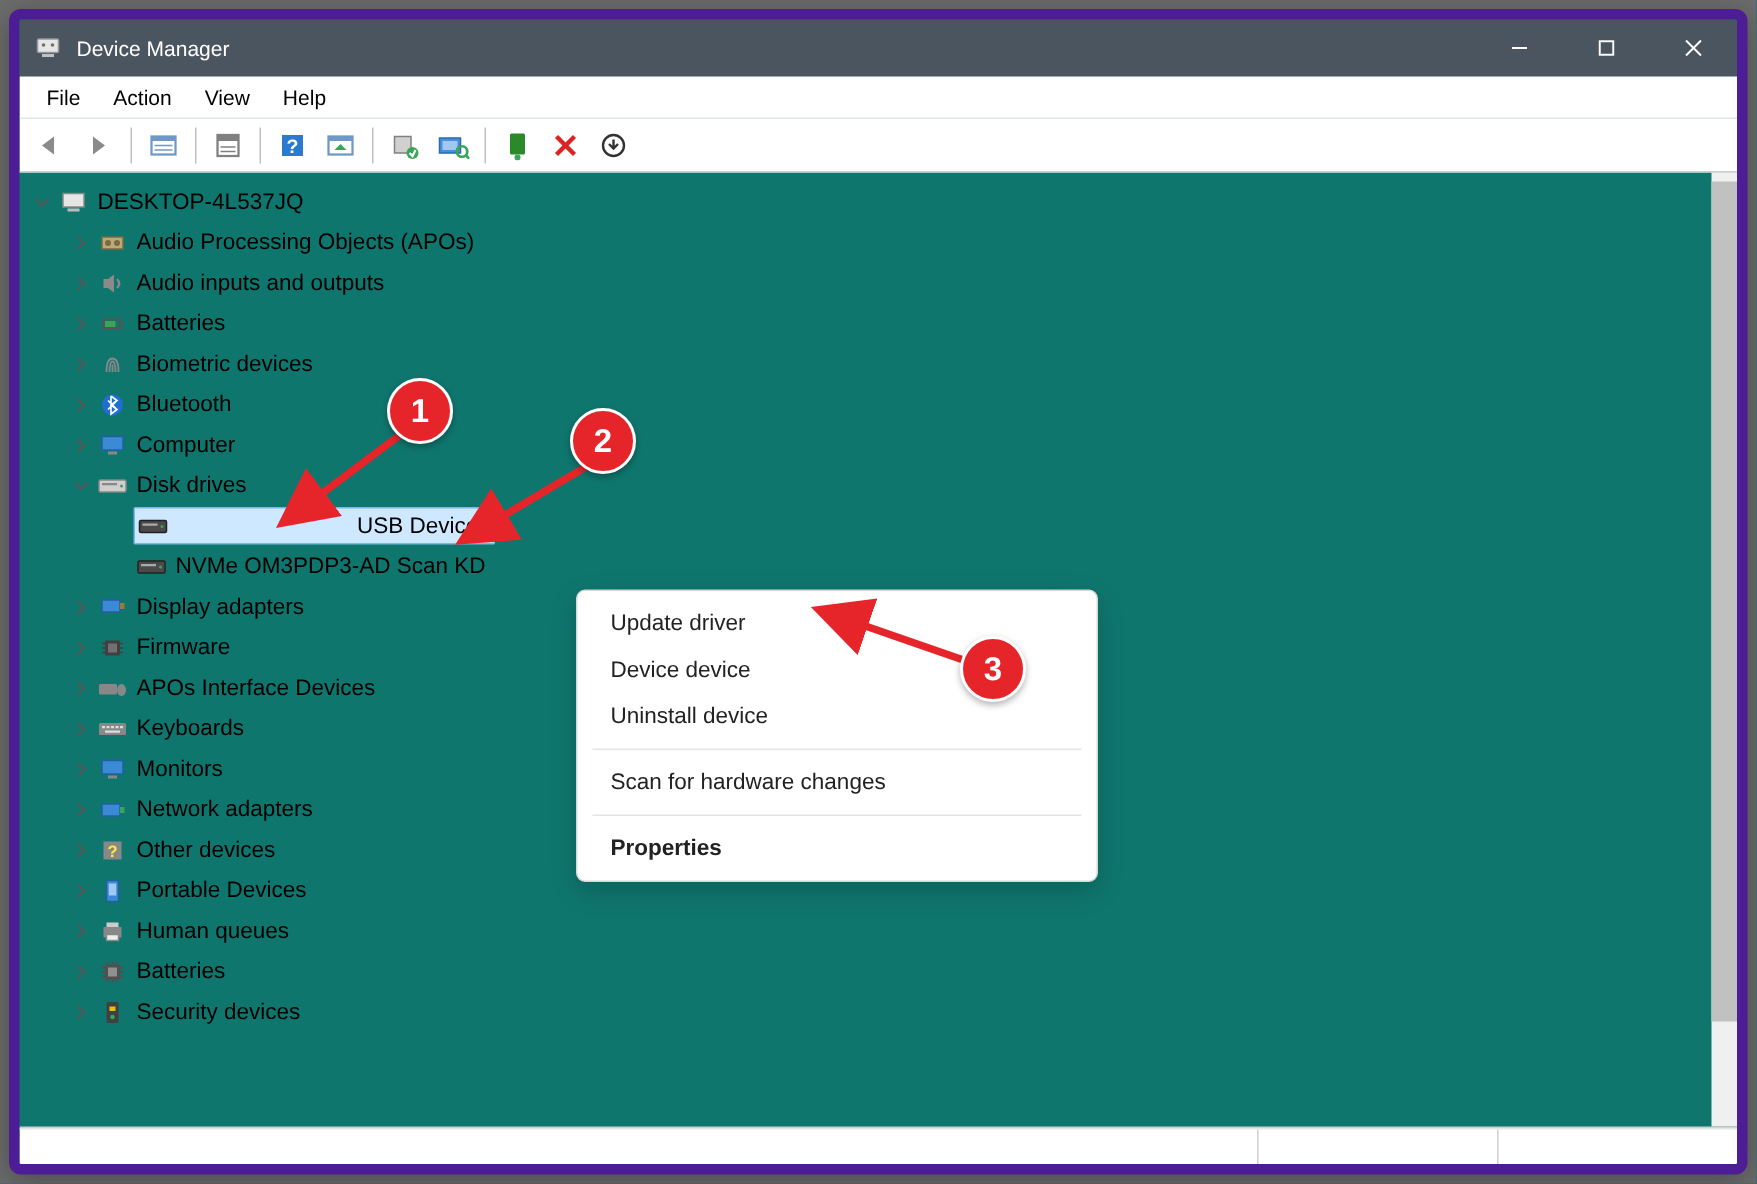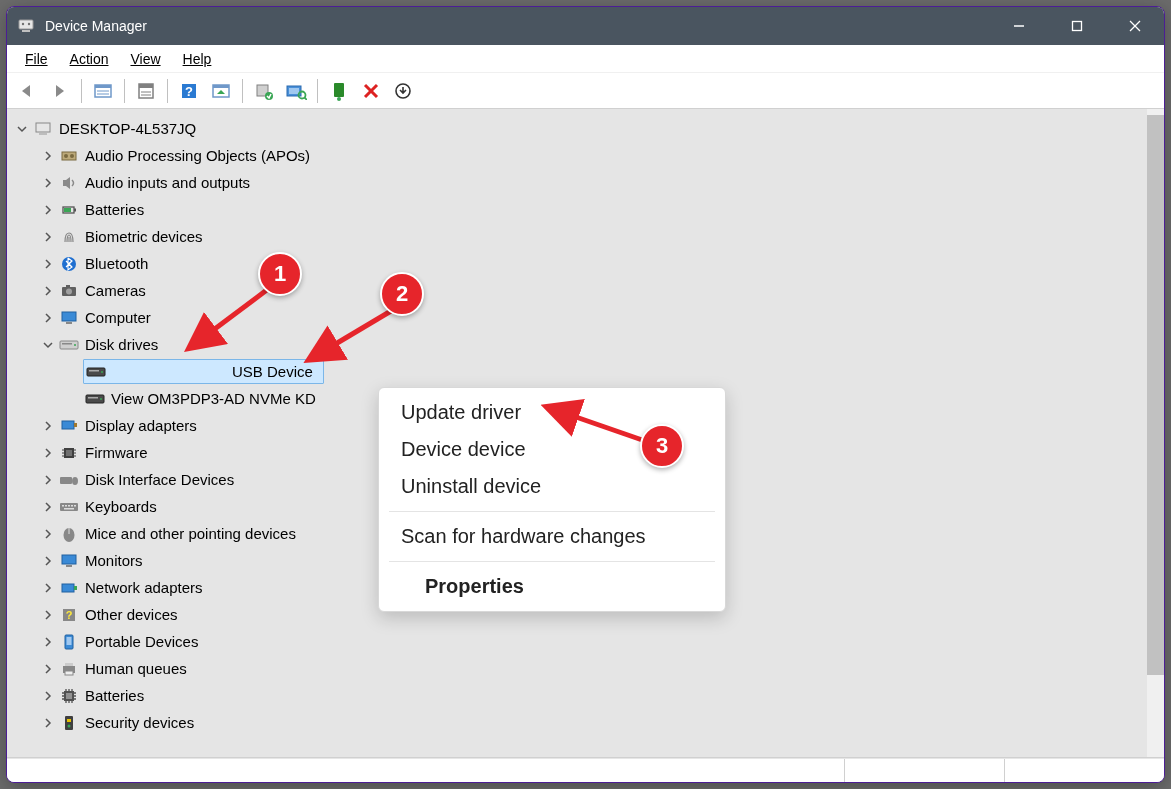--- a/index.html
+++ b/index.html
@@ -25,22 +25,22 @@
     font-family: "Segoe UI", Tahoma, sans-serif;
     background: #6c6c6c;
     width: 1171px;
     height: 789px;
     position: relative;
     overflow: hidden;
   }
   .window {
     position: absolute;
     left: 6px; top: 6px; right: 6px; bottom: 6px;
-    background: #e5e5e5;
-    border: 1px solid #4c1d95;
+    background: #0f766e;
+    border: 7px solid #4c1d95;
     border-radius: 8px;
     overflow: hidden;
     display: flex;
     flex-direction: column;
     box-shadow: 0 4px 20px rgba(0,0,0,0.3);
   }
   
   .titlebar {
     height: 38px;
     background: var(--titlebar-bg);
@@ -67,21 +67,21 @@
   .menubar {
     height: 28px;
     display: flex;
     align-items: center;
     gap: 2px;
     padding: 0 8px;
     font-size: 14px;
     background: #fff;
     border-bottom: 1px solid #f0f0f0;
   }
-  .menu-item { padding: 2px 10px; text-decoration: underline; }
+  .menu-item { padding: 2px 10px; }
   
   .toolbar {
     height: 36px;
     display: flex;
     align-items: center;
     padding: 0 6px;
     gap: 2px;
     border-bottom: 1px solid var(--menu-border);
     background: #fff;
   }
@@ -165,26 +165,26 @@
   }
   .statusbar .cell:first-child { flex:1; border-left:none; }
   
   .context-menu {
     position: absolute;
     background: var(--context-bg);
     border: 1px solid var(--context-border);
     box-shadow: 0 6px 18px rgba(0,0,0,0.18);
     border-radius: 6px;
     padding: 6px 0;
-    font-size: 20px;
+    font-size: 15px;
     color: #222;
     width: 348px;
   }
   .ctx-item { padding: 7px 22px; }
-  .ctx-item.bold { font-weight: 700; margin-left: 24px; }
+  .ctx-item.bold { font-weight: 700; }
   .ctx-sep { height:1px; background:#e4e4e4; margin: 6px 10px; }
   
   .badge {
     position: absolute;
     width: 44px; height: 44px; border-radius: 50%;
     background: var(--badge-bg);
     color: #fff; font-weight: 700; font-size: 22px;
     display: inline-flex; align-items: center; justify-content: center;
     box-shadow: 0 2px 5px rgba(0,0,0,0.3);
     z-index: 40;
@@ -403,35 +403,20 @@
             </span>
           <span class="cat-icon">
               <svg width="18" height="18" viewBox="0 0 18 18">
                 <circle cx="9" cy="9" r="7" fill="#1f6fd0"></circle>
                 <path d="M8 3 L12 6 L8 9 L12 12 L8 15 V3 M6 6 L12 12 M6 12 L12 6" stroke="#fff" stroke-width="1.1" fill="none"></path>
               </svg>
             </span>
           <span class="label">Bluetooth</span>
         </div>
 
-        <div class="row indent1">
-          <span class="caret">
-              <svg width="10" height="10" viewBox="0 0 10 10">
-                <path d="M3 1 L7 5 L3 9" stroke="#555" stroke-width="1.5" fill="none"></path>
-              </svg>
-            </span>
-          <span class="cat-icon">
-              <svg width="18" height="18" viewBox="0 0 18 18">
-                <rect x="2" y="5" width="14" height="9" rx="1" fill="#606060"></rect>
-                <circle cx="9" cy="9.5" r="3" fill="#a0a0a0"></circle>
-                <rect x="6" y="3" width="4" height="2" fill="#606060"></rect>
-              </svg>
-            </span>
-          <span class="label">Cameras</span>
-        </div>
 
         <div class="row indent1">
           <span class="caret">
               <svg width="10" height="10" viewBox="0 0 10 10">
                 <path d="M3 1 L7 5 L3 9" stroke="#555" stroke-width="1.5" fill="none"></path>
               </svg>
             </span>
           <span class="cat-icon">
               <svg width="18" height="18" viewBox="0 0 18 18">
                 <rect x="2" y="3" width="14" height="9" fill="#3a8ad6" stroke="#2060a0"></rect>
@@ -472,21 +457,21 @@
         </div>
         <div class="row indent2">
           <span class="caret blank"></span>
           <span class="dev-icon">
               <svg width="20" height="14" viewBox="0 0 20 14">
                 <rect x="1" y="3" width="18" height="8" rx="1" fill="#4a4a4a" stroke="#222"></rect>
                 <rect x="3" y="5" width="10" height="1.5" fill="#aaa"></rect>
                 <circle cx="16" cy="7" r="1" fill="#3aa655"></circle>
               </svg>
             </span>
-          <span class="label">View OM3PDP3-AD NVMe KD</span>
+          <span class="label">NVMe OM3PDP3-AD Scan KD</span>
         </div>
 
         <div class="row indent1">
           <span class="caret">
               <svg width="10" height="10" viewBox="0 0 10 10">
                 <path d="M3 1 L7 5 L3 9" stroke="#555" stroke-width="1.5" fill="none"></path>
               </svg>
             </span>
           <span class="cat-icon">
               <svg width="18" height="18" viewBox="0 0 18 18">
@@ -523,21 +508,21 @@
               <svg width="10" height="10" viewBox="0 0 10 10">
                 <path d="M3 1 L7 5 L3 9" stroke="#555" stroke-width="1.5" fill="none"></path>
               </svg>
             </span>
           <span class="cat-icon">
               <svg width="20" height="16" viewBox="0 0 20 16">
                 <rect x="1" y="5" width="12" height="7" fill="#888" rx="1"></rect>
                 <ellipse cx="16" cy="9" rx="3" ry="4" fill="#888"></ellipse>
               </svg>
             </span>
-          <span class="label">Disk Interface Devices</span>
+          <span class="label">APOs Interface Devices</span>
         </div>
 
         <div class="row indent1">
           <span class="caret">
               <svg width="10" height="10" viewBox="0 0 10 10">
                 <path d="M3 1 L7 5 L3 9" stroke="#555" stroke-width="1.5" fill="none"></path>
               </svg>
             </span>
           <span class="cat-icon">
               <svg width="20" height="14" viewBox="0 0 20 14">
@@ -546,34 +531,20 @@
                 <rect x="6" y="5" width="2" height="1.5" fill="#ddd"></rect>
                 <rect x="9" y="5" width="2" height="1.5" fill="#ddd"></rect>
                 <rect x="12" y="5" width="2" height="1.5" fill="#ddd"></rect>
                 <rect x="15" y="5" width="2" height="1.5" fill="#ddd"></rect>
                 <rect x="5" y="8" width="10" height="1.5" fill="#ddd"></rect>
               </svg>
             </span>
           <span class="label">Keyboards</span>
         </div>
 
-        <div class="row indent1">
-          <span class="caret">
-              <svg width="10" height="10" viewBox="0 0 10 10">
-                <path d="M3 1 L7 5 L3 9" stroke="#555" stroke-width="1.5" fill="none"></path>
-              </svg>
-            </span>
-          <span class="cat-icon">
-              <svg width="14" height="18" viewBox="0 0 14 18">
-                <ellipse cx="7" cy="10" rx="5.5" ry="7" fill="#888"></ellipse>
-                <line x1="7" y1="3" x2="7" y2="9" stroke="#ddd"></line>
-              </svg>
-            </span>
-          <span class="label">Mice and other pointing devices</span>
-        </div>
 
         <div class="row indent1">
           <span class="caret">
               <svg width="10" height="10" viewBox="0 0 10 10">
                 <path d="M3 1 L7 5 L3 9" stroke="#555" stroke-width="1.5" fill="none"></path>
               </svg>
             </span>
           <span class="cat-icon">
               <svg width="18" height="18" viewBox="0 0 18 18">
                 <rect x="2" y="3" width="14" height="9" fill="#3a8ad6" stroke="#2060a0"></rect>

